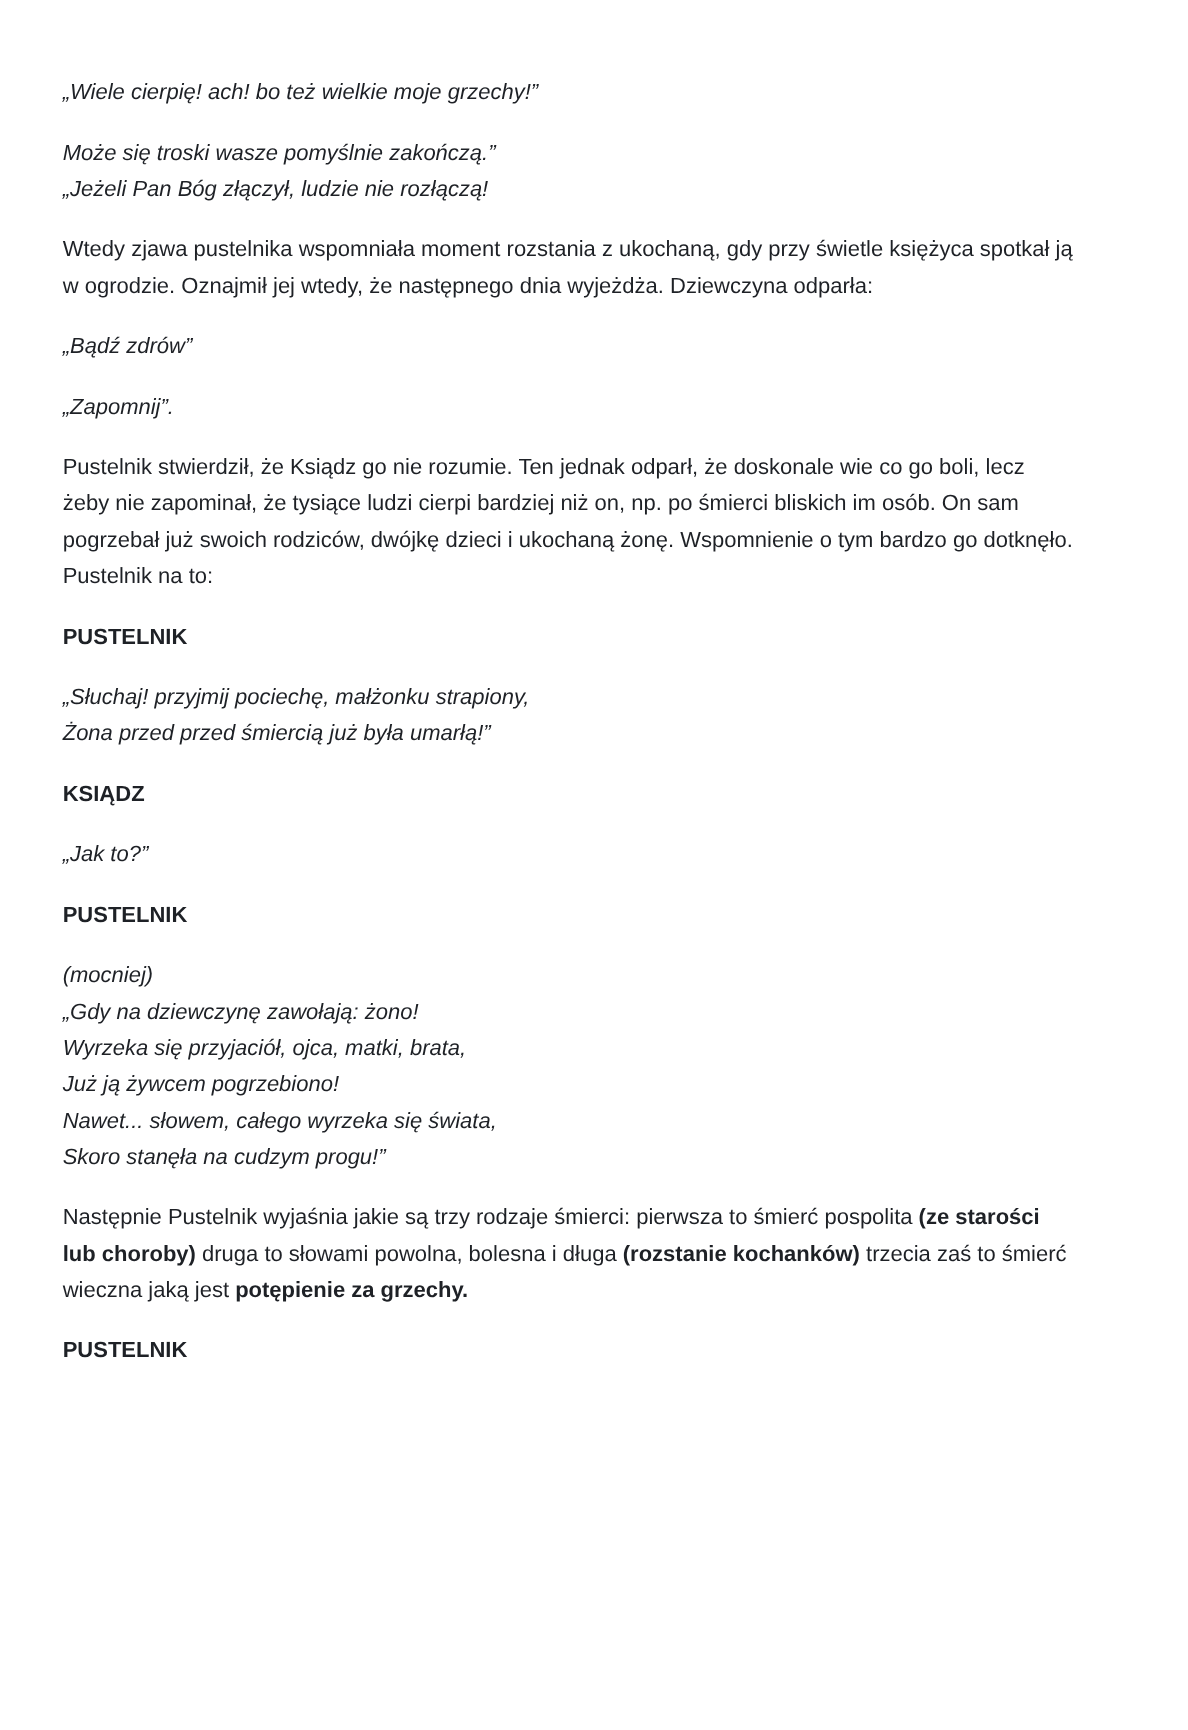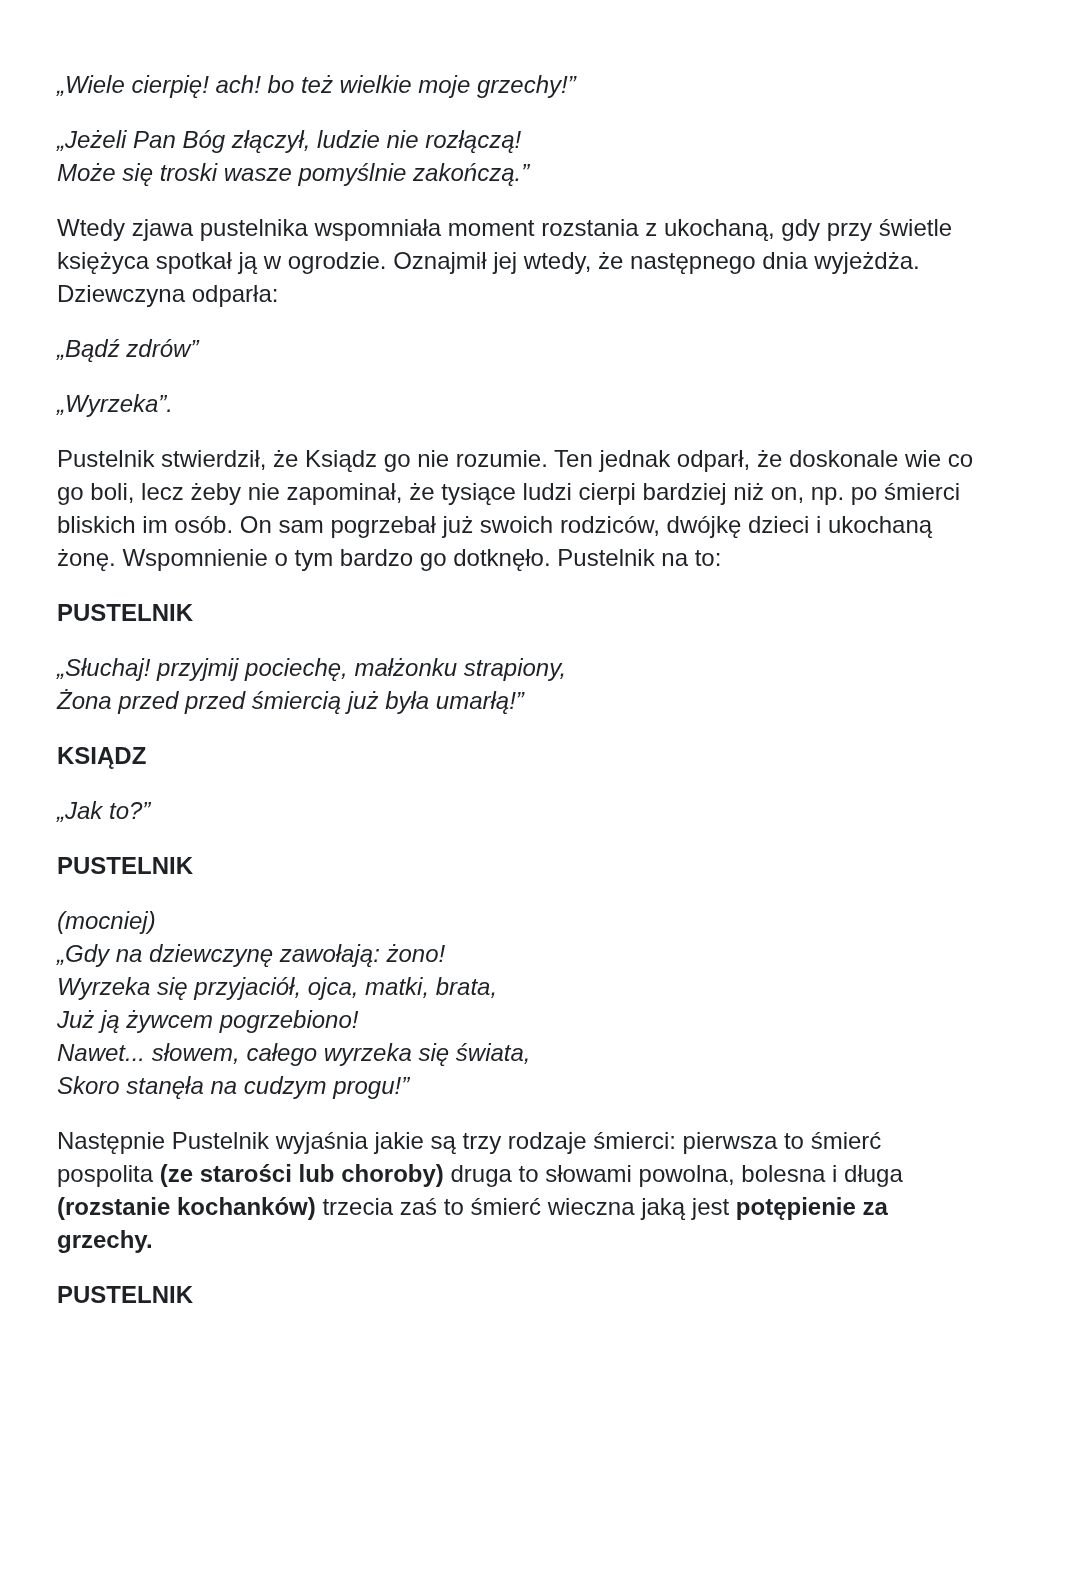--- a/index.html
+++ b/index.html
@@ -8,54 +8,54 @@
   }
   html,body{margin:0;padding:0;background:var(--bg);}
   .doc{
     width:1033px;
     min-height:1573px;
     box-sizing:border-box;
     padding:68px 57px 64px 57px;
     background:var(--bg);
     color:var(--fg);
     font-family:"Liberation Sans","DejaVu Sans",sans-serif;
-    font-size:24px;
+    font-size:20px;
     line-height:33px;
   }
   .doc p{margin:22px 0;}
   .doc p:first-child{margin-top:0;}
   .quote{font-style:italic;}
   .speaker{font-weight:700;}
   .line{display:block;}
   .b{font-weight:700;}
 </style>
 </head>
 <body>
 
 <main class="doc">
 
   <p class="quote">
     <span class="line">„Wiele cierpię! ach! bo też wielkie moje grzechy!”</span>
   </p>
 
 
   <p class="quote">
+    <span class="line">Może się troski wasze pomyślnie zakończą.”</span>
     <span class="line">„Jeżeli Pan Bóg złączył, ludzie nie rozłączą!</span>
-    <span class="line">Może się troski wasze pomyślnie zakończą.”</span>
   </p>
 
   <p class="para">Wtedy zjawa pustelnika wspomniała moment rozstania z ukochaną, gdy przy świetle księżyca spotkał ją w ogrodzie. Oznajmił jej wtedy, że następnego dnia wyjeżdża. Dziewczyna odparła:</p>
 
   <p class="quote">
     <span class="line">„Bądź zdrów”</span>
   </p>
 
 
   <p class="quote">
-    <span class="line">„Wyrzeka”.</span>
+    <span class="line">„Zapomnij”.</span>
   </p>
 
   <p class="para">Pustelnik stwierdził, że Ksiądz go nie rozumie. Ten jednak odparł, że doskonale wie co go boli, lecz żeby nie zapominał, że tysiące ludzi cierpi bardziej niż on, np. po śmierci bliskich im osób. On sam pogrzebał już swoich rodziców, dwójkę dzieci i ukochaną żonę. Wspomnienie o tym bardzo go dotknęło. Pustelnik na to:</p>
 
   <p class="speaker">PUSTELNIK</p>
 
   <p class="quote">
     <span class="line">„Słuchaj! przyjmij pociechę, małżonku strapiony,</span>
     <span class="line">Żona przed przed śmiercią już była umarłą!”</span>
   </p>

